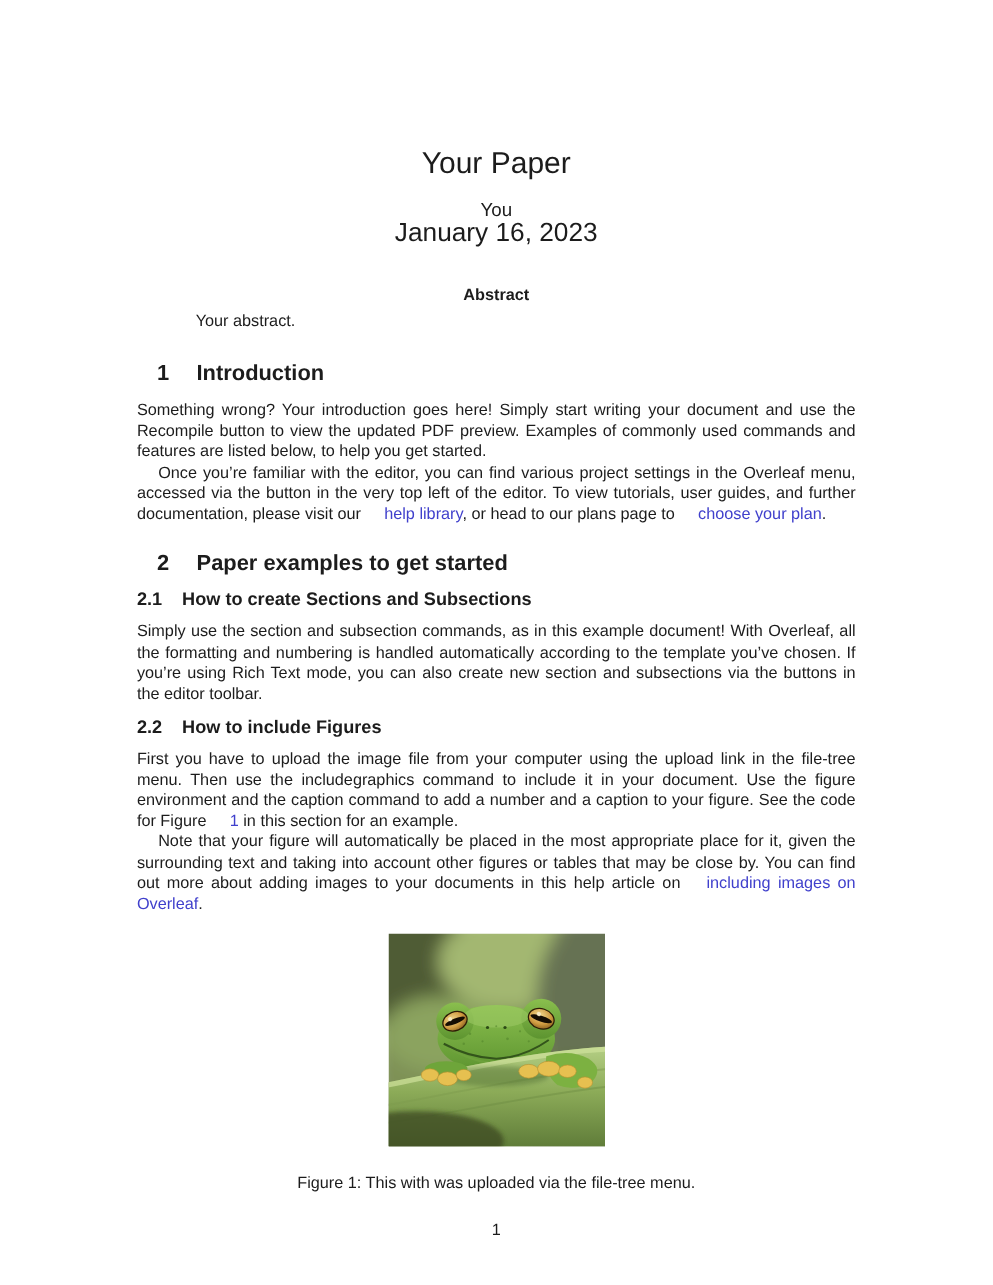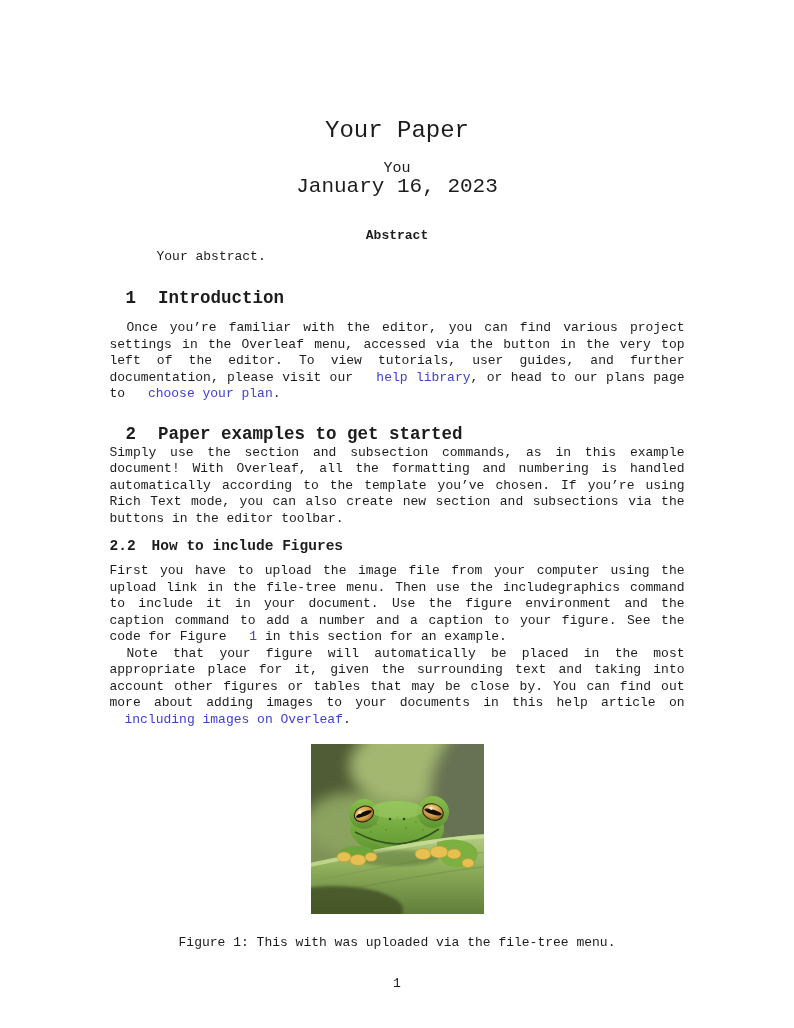--- a/index.html
+++ b/index.html
@@ -4,21 +4,21 @@
 <style>
   :root { --color-link: #4040cc; --color-text: #1c1c1c; }
   * { margin: 0; padding: 0; box-sizing: border-box; }
   html, body { background: #ffffff; }
   .page {
     position: relative;
     width: 698px;
     height: 1028px;
     margin: 0 auto;
     background: #ffffff;
-    font-family: Liberation Mono, monospace;
+    font-family: Liberation Sans, sans-serif;
     color: var(--color-text);
     overflow: hidden;
   }
   .content { width: 575px; margin: 0 auto; }
 
   .title-block { padding-top: 118px; text-align: center; }
   .doc-title  { font-size: 24px; line-height: 26px; }
   .doc-author { font-size: 15px; line-height: 18px; margin-top: 16px; }
   .doc-date   { font-size: 21px; line-height: 18px; }
 
@@ -71,26 +71,30 @@
   <div class="content">
 
     <div class="abstract-block">
       <div class="abstract-heading">Abstract</div>
       <p class="abstract-body">Your abstract.</p>
     </div>
 
     <h2 class="sec">
       <span class="sec-num">1</span><span>Introduction</span>
     </h2>
+    <p class="body-par"><span>Something wrong? Your introduction goes here! Simply start writing your document and use the Recompile button to view the updated PDF preview. Examples of commonly used commands and features are listed below, to help you get started.</span></p>
     <p class="body-par indent"><span>Once you’re familiar with the editor, you can find various project settings in the Overleaf menu, accessed via the button in the very top left of the editor. To view tutorials, user guides, and further documentation, please visit our </span><a class="doc-link" href="#">help library</a><span>, or head to our plans page to </span><a class="doc-link" href="#">choose your plan</a><span>.</span></p>
 
     <h2 class="sec sec-2">
       <span class="sec-num">2</span><span>Paper examples to get started</span>
     </h2>
 
+    <h3 class="subsec">
+      <span class="sec-num">2.1</span><span>How to create Sections and Subsections</span>
+    </h3>
     <p class="body-par"><span>Simply use the section and subsection commands, as in this example document! With Overleaf, all the formatting and numbering is handled automatically according to the template you’ve chosen. If you’re using Rich Text mode, you can also create new section and subsections via the buttons in the editor toolbar.</span></p>
 
     <h3 class="subsec subsec-22">
       <span class="sec-num">2.2</span><span>How to include Figures</span>
     </h3>
     <p class="body-par"><span>First you have to upload the image file from your computer using the upload link in the file-tree menu. Then use the includegraphics command to include it in your document. Use the figure environment and the caption command to add a number and a caption to your figure. See the code for Figure </span><a class="doc-link" href="#">1</a><span> in this section for an example.</span></p>
     <p class="body-par indent"><span>Note that your figure will automatically be placed in the most appropriate place for it, given the surrounding text and taking into account other figures or tables that may be close by. You can find out more about adding images to your documents in this help article on </span><a class="doc-link" href="#">including images on Overleaf</a><span>.</span></p>
 
     <div class="figure-block">
       <svg class="figure-image" width="173" height="170" viewBox="0 0 173 170" role="img">

